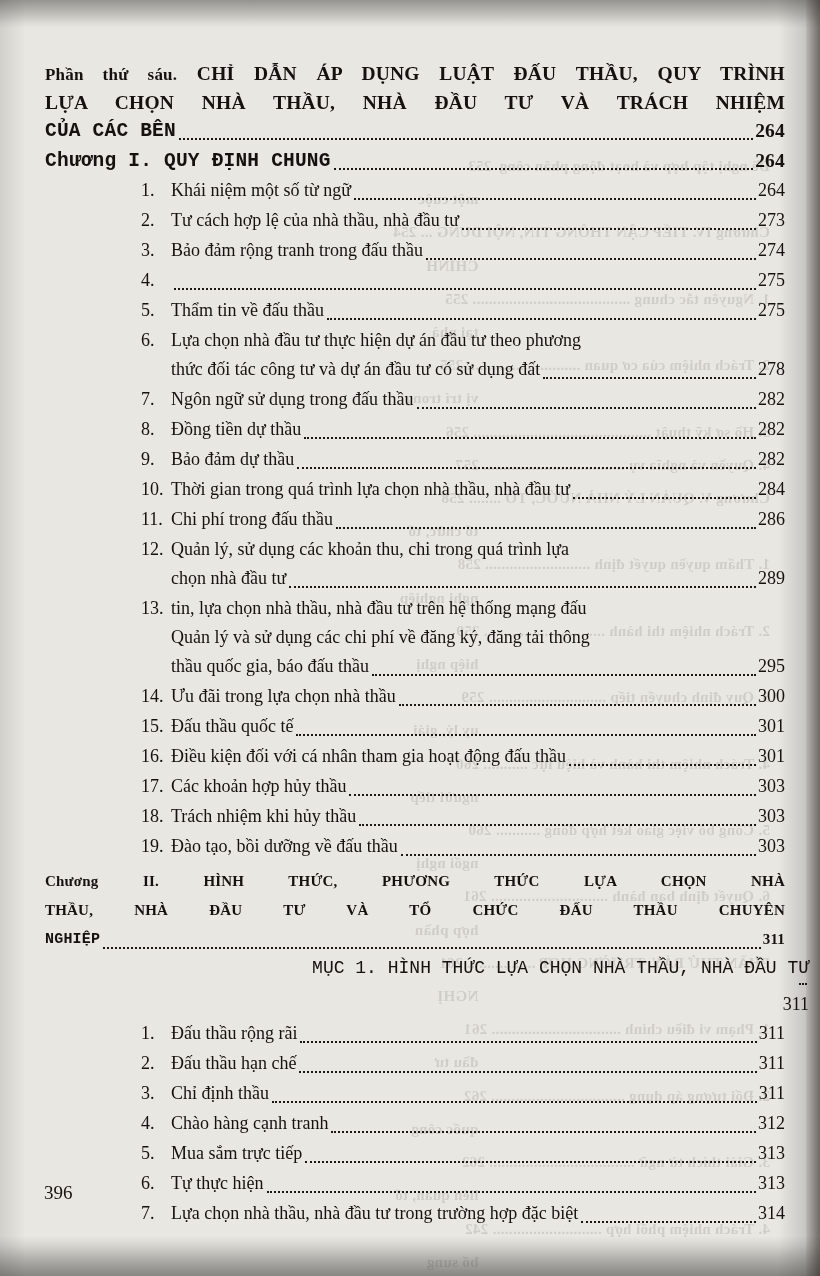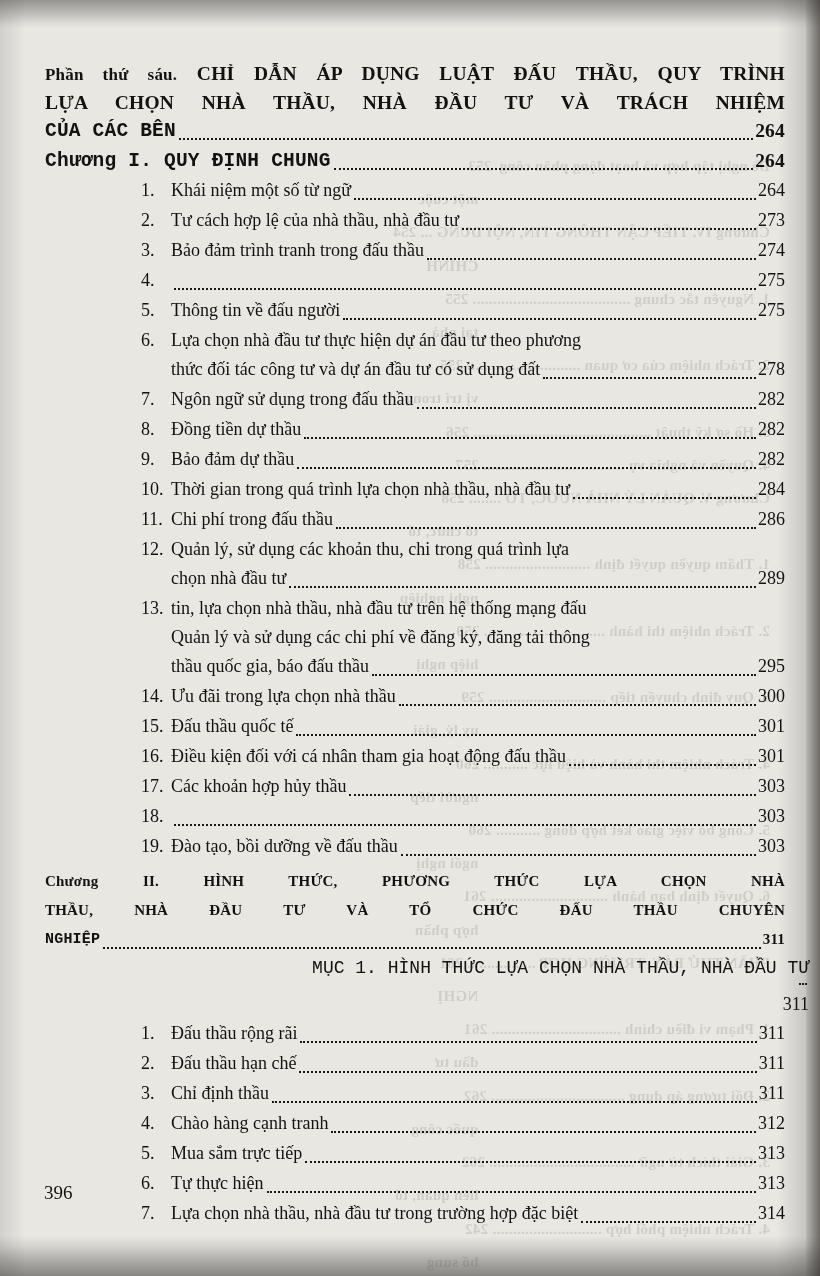--- a/index.html
+++ b/index.html
@@ -243,40 +243,40 @@
               <span class="txt">Tư cách hợp lệ của nhà thầu, nhà đầu tư</span>
               <span class="leader"></span>
               <span class="pg">273</span>
             </span>
           </span>
         </div>
         <div class="item">
           <span class="num">3.</span>
           <span class="body">
             <span class="ln">
-              <span class="txt">Bảo đảm trình tranh trong đấu thầu</span>
+              <span class="txt">Bảo đảm rộng tranh trong đấu thầu</span>
               <span class="leader"></span>
               <span class="pg">274</span>
             </span>
           </span>
         </div>
         <div class="item">
           <span class="num">4.</span>
           <span class="body">
             <span class="ln">
               <span class="leader"></span>
               <span class="pg">275</span>
             </span>
           </span>
         </div>
         <div class="item">
           <span class="num">5.</span>
           <span class="body">
             <span class="ln">
-              <span class="txt">Thông tin về đấu người</span>
+              <span class="txt">Thẩm tin về đấu thầu</span>
               <span class="leader"></span>
               <span class="pg">275</span>
             </span>
           </span>
         </div>
         <div class="item">
           <span class="num">6.</span>
           <span class="body">
             <span class="ln">
               <span class="txt">Lựa chọn nhà đầu tư thực hiện dự án đầu tư theo phương</span>
@@ -404,20 +404,21 @@
               <span class="txt">Các khoản hợp hủy thầu</span>
               <span class="leader"></span>
               <span class="pg">303</span>
             </span>
           </span>
         </div>
         <div class="item">
           <span class="num">18.</span>
           <span class="body">
             <span class="ln">
+              <span class="txt">Trách nhiệm khi hủy thầu</span>
               <span class="leader"></span>
               <span class="pg">303</span>
             </span>
           </span>
         </div>
         <div class="item">
           <span class="num">19.</span>
           <span class="body">
             <span class="ln">
               <span class="txt">Đào tạo, bồi dưỡng về đấu thầu</span>

